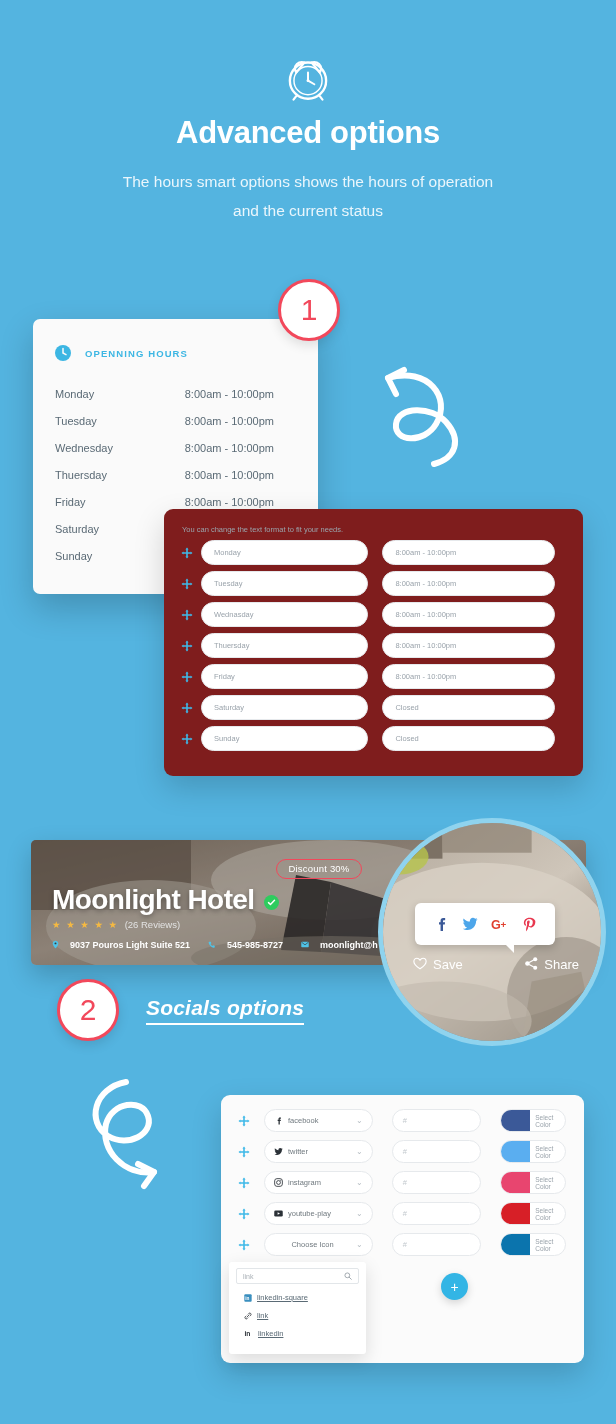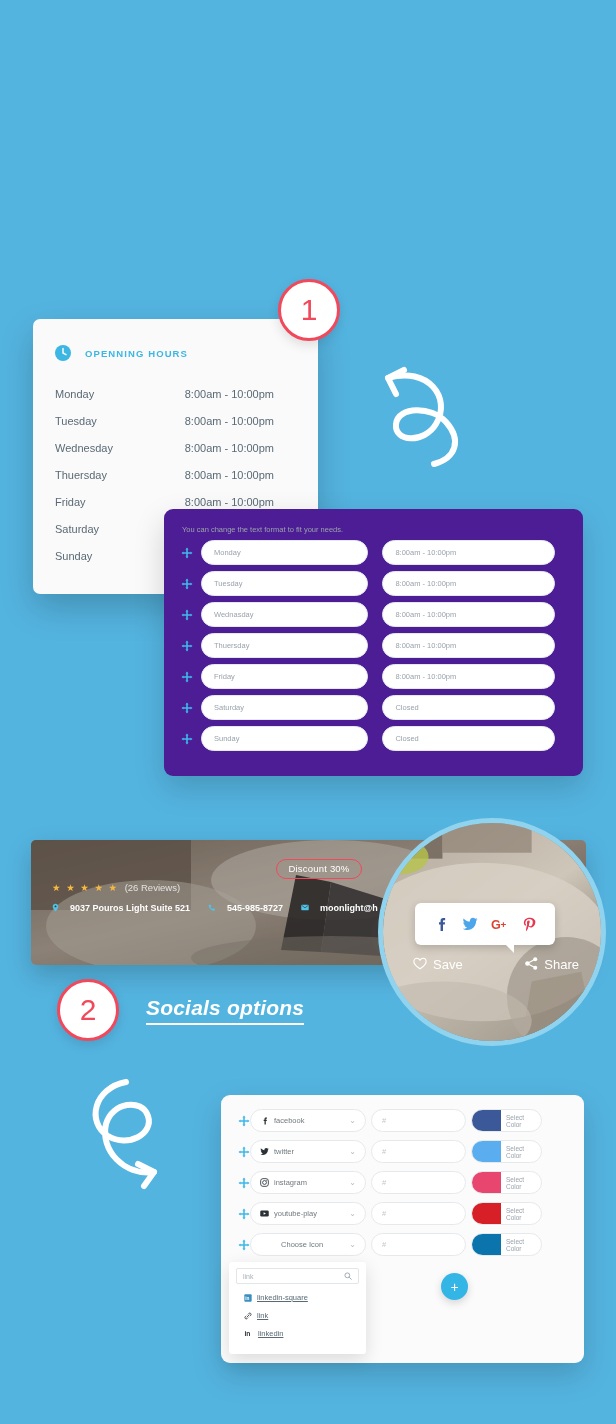--- a/index.html
+++ b/index.html
@@ -60,21 +60,21 @@
   .hours-row {
     display:flex; justify-content:space-between; align-items:center;
     padding: 7.5px 0 7.5px 0; font-size:11px; color:#5a6a75;
   }
   .hours-row .day { font-weight:400; }
   .hours-row .time { margin-right:22px; color:#5a6a75; }
 
   
   #hours-form {
     position:absolute; left:164px; top:509px; width:419px; height:267px;
-    background:#4c1d95; border-radius:9px;
+    background:#7f1d1d; border-radius:9px;
     box-shadow: 0 12px 30px rgba(0,0,0,.17);
     z-index: 20; padding: 12px 28px 0 16px;
   }
   #hours-form-note { font-size:7.5px; color:#9aa3ab; margin: 4px 0 6px 2px; }
   .frow { display:flex; align-items:center; gap:8px; margin-bottom:6px; }
   .drag-handle {
     width:13px; height:13px; flex:0 0 13px; color:#3fb9e8;
     display:flex; align-items:center; justify-content:center;
   }
   .pill {
@@ -141,21 +141,21 @@
   }
   .ss-item { display:flex; align-items:flex-start; gap:6px; }
 
   
   #socials-form {
     position:absolute; left:221px; top:1095px; width:363px; height:268px;
     background:#fbfbfb; border-radius:9px;
     box-shadow: 0 12px 30px rgba(0,0,0,.17);
     z-index:20; padding: 14px 18px 0 16px;
   }
-  .srow { display:flex; align-items:center; gap:0; margin-bottom:8px; }
+  .srow { display:flex; align-items:center; gap:14px; margin-bottom:8px; }
   .sel-pill {
     width:116px; height:23px; border:1px solid #e6e9ec; border-radius:12px;
     background:#ffffff; display:flex; align-items:center;
     font-size:7.5px; color:#70797f; padding: 0 9px; gap:5px;
   }
   .sel-pill .sp-label { flex:1; }
   .sel-pill .chev { color:#b4bcc2; font-size:8px; }
   .link-pill {
     width:95px; height:23px; border:1px solid #e6e9ec; border-radius:12px;
     background:#ffffff; display:flex; align-items:center;
@@ -194,20 +194,33 @@
     font-size:14px; box-shadow: 0 3px 8px rgba(0,0,0,.16); z-index:24;
   }
 
   .doodle { position:absolute; z-index:5; }
 </style>
 </head>
 <body>
 
 <div id="stage">
 
+  <div id="hero">
+    <svg id="clock-icon" viewBox="0 0 64 64">
+      <circle cx="32" cy="36" r="20" fill="none" stroke="#ffffff" stroke-width="2.6"></circle>
+      <circle cx="32" cy="36" r="15.5" fill="none" stroke="#ffffff" stroke-width="1.6"></circle>
+      <path d="M32 36 L32 27 M32 36 L39 40" stroke="#ffffff" stroke-width="2.2" stroke-linecap="round" fill="none"></path>
+      <path d="M18 20 a8 8 0 0 1 10 -4 l-9 11 a8 8 0 0 1 -1 -7z" fill="none" stroke="#ffffff" stroke-width="2.4" stroke-linejoin="round"></path>
+      <path d="M46 20 a8 8 0 0 0 -10 -4 l9 11 a8 8 0 0 0 1 -7z" fill="none" stroke="#ffffff" stroke-width="2.4" stroke-linejoin="round"></path>
+      <path d="M19 53 l-3 4 M45 53 l3 4" stroke="#ffffff" stroke-width="2.4" stroke-linecap="round"></path>
+      <circle cx="32" cy="36" r="1.6" fill="#ffffff"></circle>
+    </svg>
+    <div id="hero-title">Advanced options</div>
+    <div id="hero-sub">The hours smart options shows the hours of operation and the current status</div>
+  </div>
 
   <div class="num-badge" style="left:278px; top:279px;">1</div>
 
   <svg class="doodle" style="left:370px; top:362px;" width="108" height="112" viewBox="0 0 108 112">
     <path d="M18 16 C58 4, 82 36, 66 62 C54 82, 24 80, 26 62 C28 44, 62 44, 76 60 C92 78, 86 96, 64 102" fill="none" stroke="#ffffff" stroke-width="6" stroke-linecap="round"></path>
     <path d="M18 16 L34 8 M18 16 L26 32" fill="none" stroke="#ffffff" stroke-width="6" stroke-linecap="round"></path>
   </svg>
 
   <div id="hours-card">
     <div id="hours-head">
@@ -360,20 +373,28 @@
       <ellipse cx="300" cy="40" rx="120" ry="40" fill="#e4dfd6" opacity="0.6"></ellipse>
       <ellipse cx="470" cy="95" rx="130" ry="55" fill="#cdc6b9" opacity="0.5"></ellipse>
       <ellipse cx="410" cy="30" rx="30" ry="16" fill="#b7c44c" opacity="0.85"></ellipse>
       <path d="M250 110 L265 35 L300 42 L290 112 Z" fill="#2b2b2e" opacity="0.9"></path>
       <path d="M290 112 L300 42 L390 70 L380 118 Z" fill="#3a3a3e" opacity="0.9"></path>
       <ellipse cx="300" cy="118" rx="140" ry="22" fill="#9c958a" opacity="0.5"></ellipse>
     </svg>
     <div id="hotel-overlay"></div>
     <div id="hotel-content">
       <span id="discount-badge">Discount 30%</span>
+      <div id="hotel-name-row">
+        <span id="hotel-name">Moonlight Hotel</span>
+        <span id="verified-badge">
+          <svg viewBox="0 0 12 12" width="9" height="9">
+              <path d="M2 6.2 L4.6 8.6 L10 3" stroke="#ffffff" stroke-width="2" fill="none" stroke-linecap="round" stroke-linejoin="round"></path>
+            </svg>
+        </span>
+      </div>
       <div id="rating-row">
         <span id="stars">★ ★ ★ ★ ★</span>
         <span id="reviews">(26 Reviews)</span>
       </div>
       <div id="meta-row">
         <span class="meta-item">
           <span class="meta-icon">
             <svg viewBox="0 0 10 12" width="7" height="9">
                 <path d="M5 0.5 C7.2 0.5 9 2.3 9 4.5 C9 7.4 5 11.5 5 11.5 C5 11.5 1 7.4 1 4.5 C1 2.3 2.8 0.5 5 0.5 Z" fill="#4fc3e8"></path>
                 <circle cx="5" cy="4.4" r="1.4" fill="#3a3a3a"></circle>

